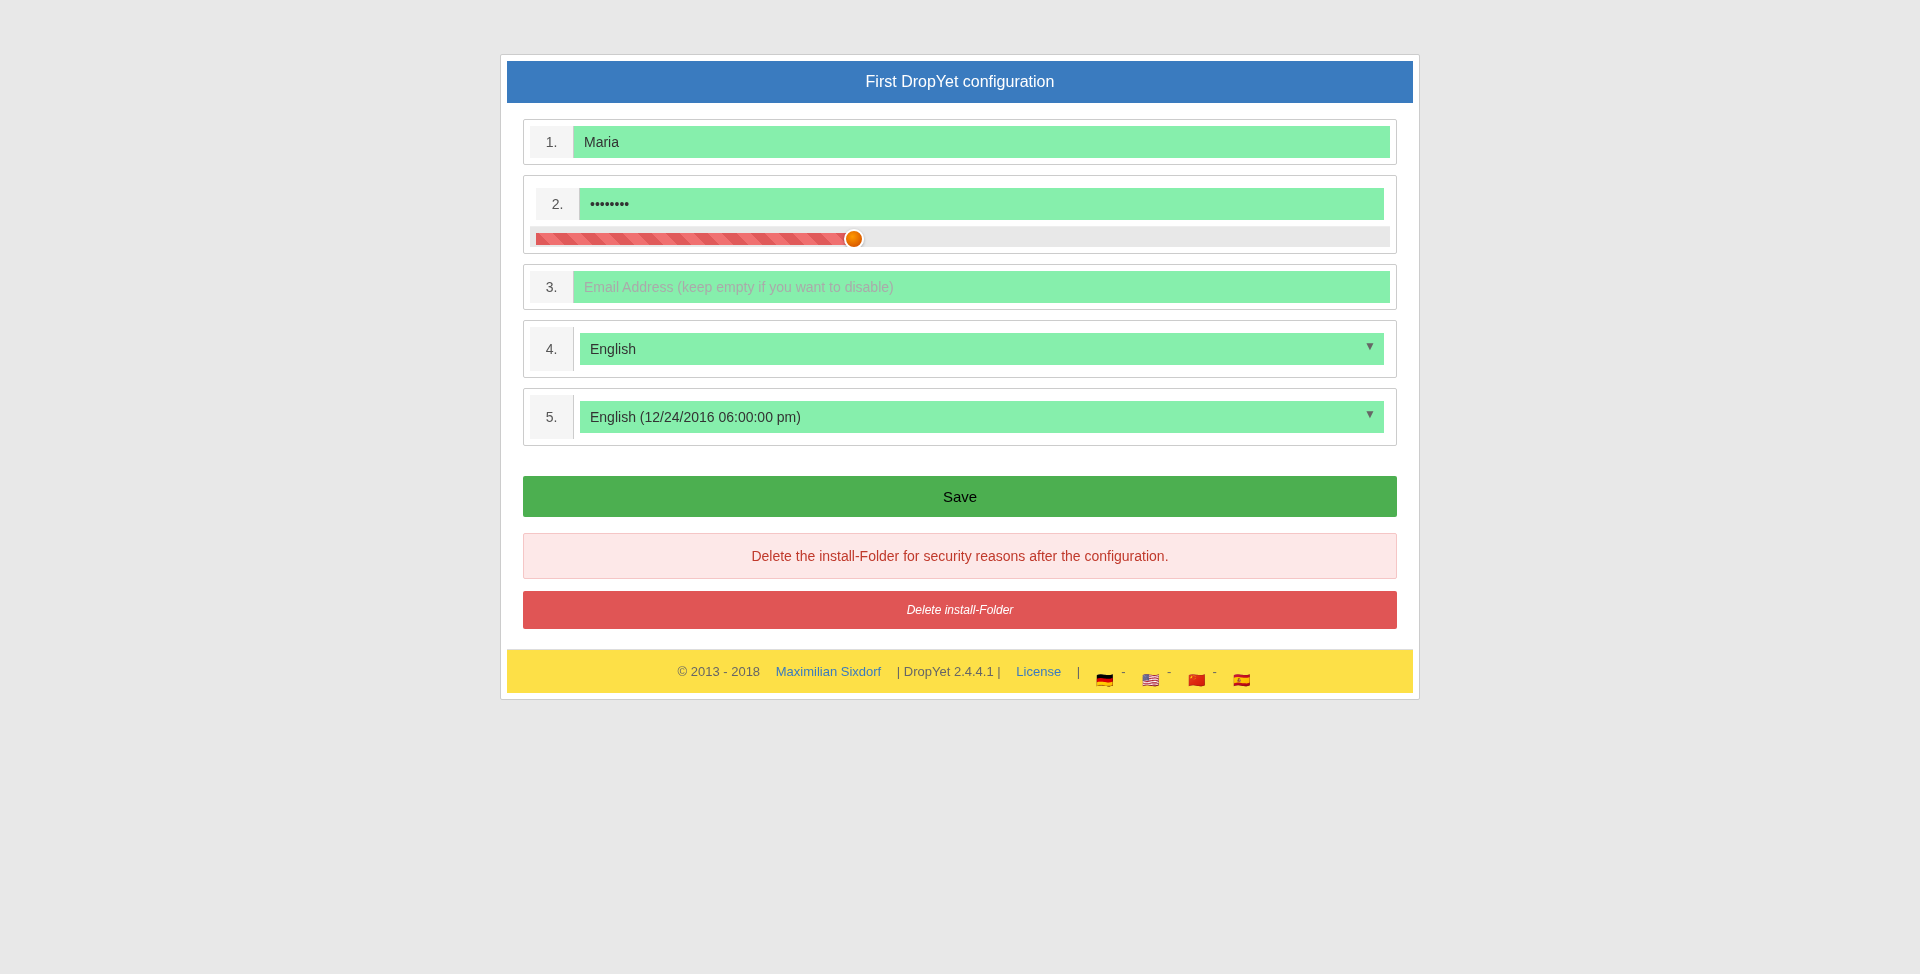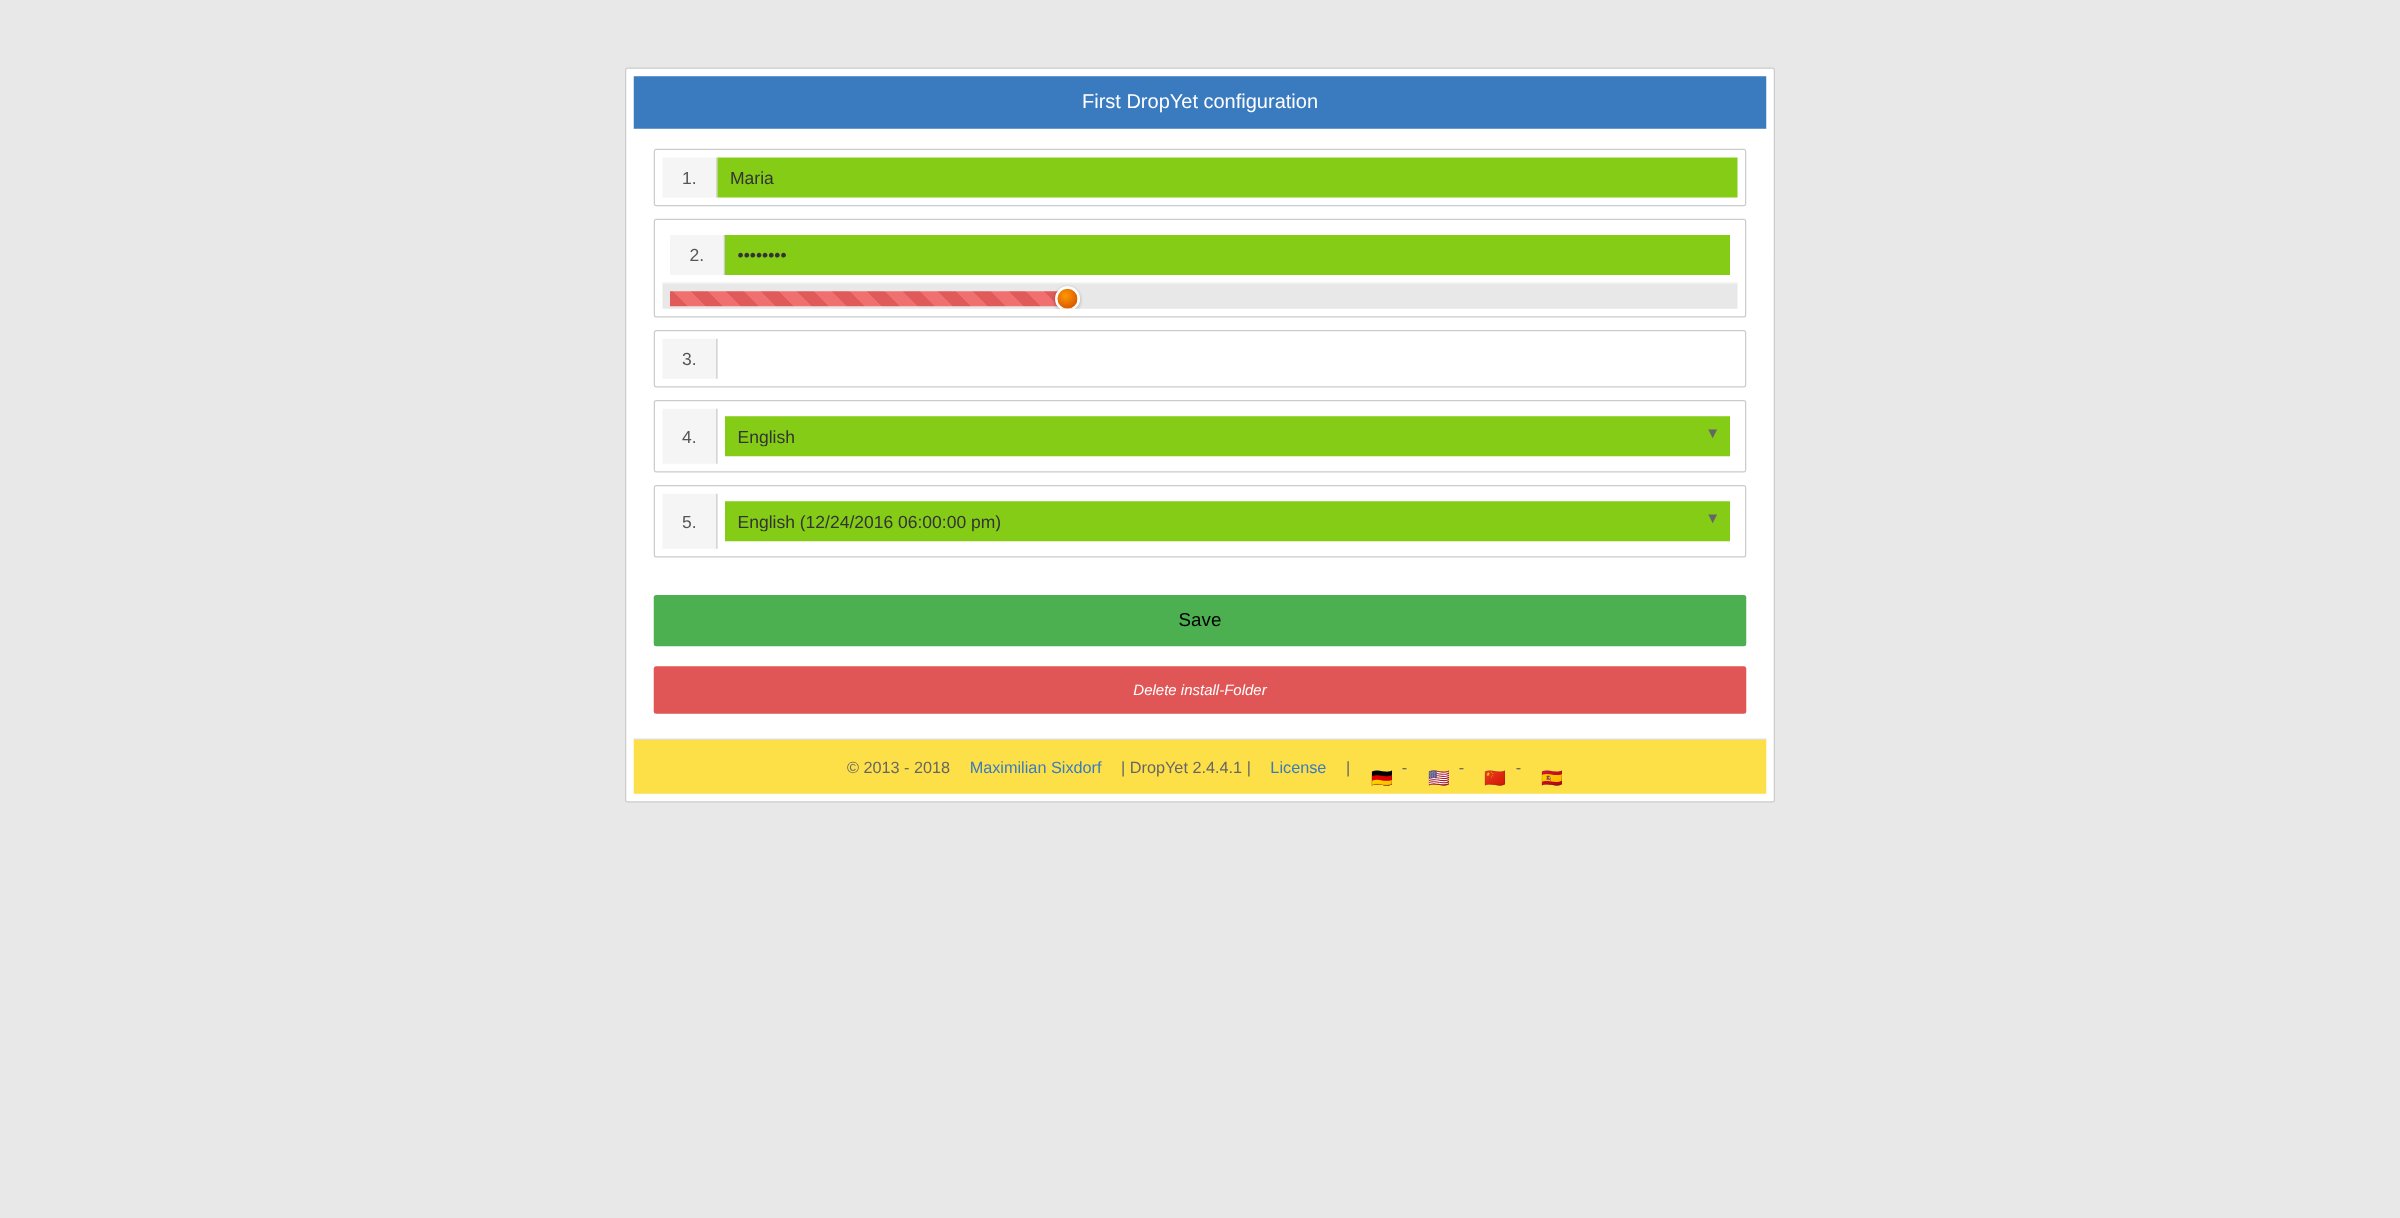--- a/index.html
+++ b/index.html
@@ -52,21 +52,21 @@
       justify-content: center;
     }
     .form-row input,
     .form-row select {
       flex: 1;
       border: none;
       outline: none;
       padding: 8px 10px;
       font-size: 14px;
       color: #333;
-      background: #84cc16;
+      background: #86efac;
       appearance: none;
       -webkit-appearance: none;
     }
     .form-row select {
       cursor: pointer;
     }
     .select-wrapper {
       flex: 1;
       position: relative;
       display: flex;
@@ -208,20 +208,21 @@
       </div>
       <div class="strength-bar-container">
         <div class="strength-bar-fill" style="width: 38%;">
           <div class="strength-bar-icon"></div>
         </div>
       </div>
     </div>
 
     <div class="form-row email-placeholder">
       <div class="form-row-num">3.</div>
+      <input type="email" placeholder="Email Address (keep empty if you want to disable)" style="">
     </div>
 
     <div class="form-row">
       <div class="form-row-num">4.</div>
       <div class="select-wrapper">
         <select>
           <option>English</option>
           <option>Deutsch</option>
           <option>Español</option>
           <option>Français</option>
@@ -240,20 +241,23 @@
           <option>Español</option>
         </select>
         <span class="select-arrow">▼</span>
       </div>
     </div>
 
     <div class="spacer"></div>
 
     <button class="save-btn">Save</button>
 
+    <div class="warning-box">
+      <span>Delete the install-Folder for security reasons after the configuration.</span>
+    </div>
 
     <button class="delete-btn">Delete install-Folder</button>
 
   </div>
 
   <div class="dialog-footer">
     <span>© 2013 - 2018</span>
     <a href="#">Maximilian Sixdorf</a>
     <span> | DropYet 2.4.4.1 | </span>
     <a href="#">License</a>

